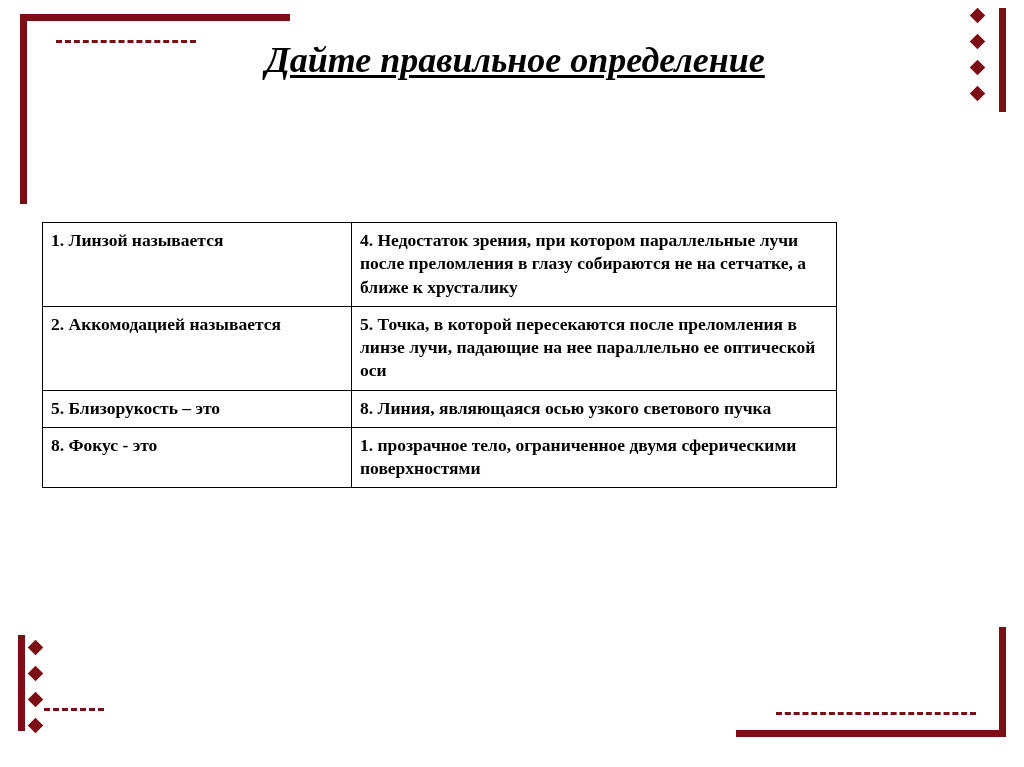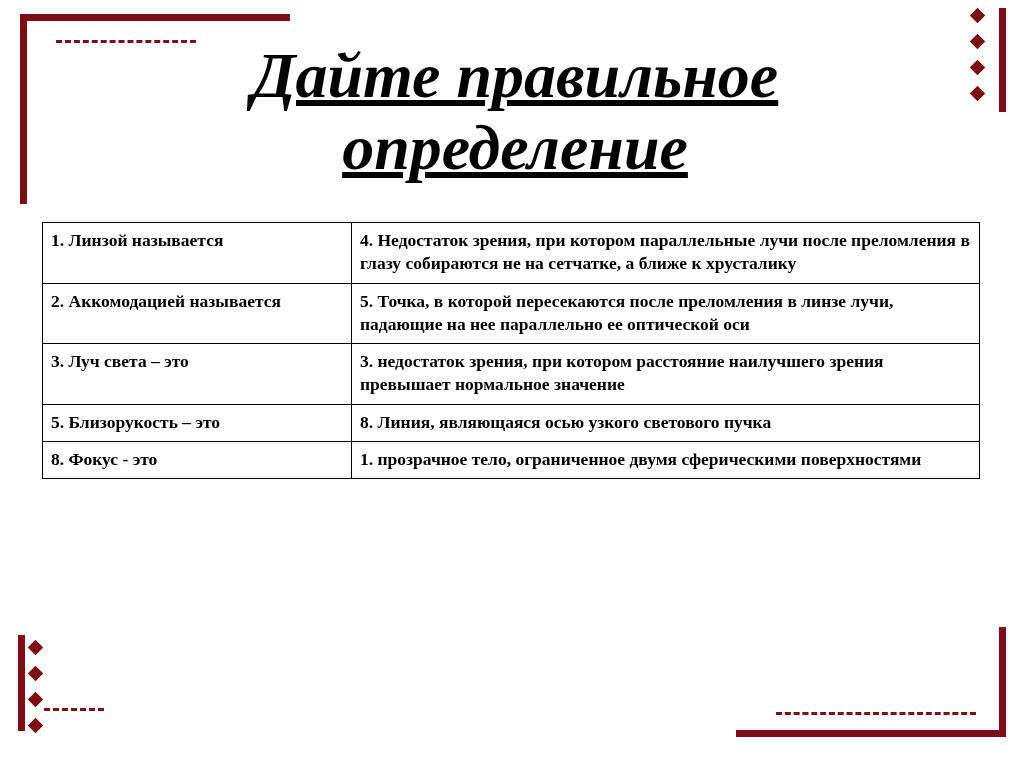--- a/index.html
+++ b/index.html
@@ -84,36 +84,36 @@
   }
 
   
   .title {
     position: absolute;
     left: 190px;
     top: 40px;
     width: 650px;
     text-align: center;
     font-family: "Liberation Serif", serif;
-    font-size: 64px;
+    font-size: 36px;
     font-weight: bold;
     font-style: italic;
     line-height: 1.12;
     color: #000000;
     text-decoration: underline;
     text-underline-offset: 3px;
     letter-spacing: 0px;
   }
 
   
   .table-wrap {
     position: absolute;
     left: 42px;
     top: 222px;
-    width: 938px;
+    width: 795px;
   }
   table.qa {
     border-collapse: collapse;
     width: 100%;
     table-layout: fixed;
   }
   table.qa td {
     border: 1px solid #000000;
     vertical-align: top;
     padding: 6px 8px 7px 8px;
@@ -173,24 +173,20 @@
     <tbody>
       <tr>
         <td class="col-left">1. Линзой называется</td>
         <td class="col-right">4. Недостаток зрения, при котором параллельные лучи после преломления в глазу собираются не на сетчатке, а ближе к хрусталику</td>
       </tr>
       <tr>
         <td class="col-left">2. Аккомодацией называется</td>
         <td class="col-right">5. Точка, в которой пересекаются после преломления в линзе лучи, падающие на нее параллельно ее оптической оси</td>
       </tr>
       <tr>
-        <td class="col-left">3. Луч света – это</td>
-        <td class="col-right">3. недостаток зрения, при котором расстояние наилучшего зрения превышает нормальное значение</td>
-      </tr>
-      <tr>
         <td class="col-left">5. Близорукость – это</td>
         <td class="col-right">8. Линия, являющаяся осью узкого светового пучка</td>
       </tr>
       <tr>
         <td class="col-left">8. Фокус - это</td>
         <td class="col-right">1. прозрачное тело, ограниченное двумя сферическими поверхностями</td>
       </tr>
     </tbody>
   </table>
 </div>

